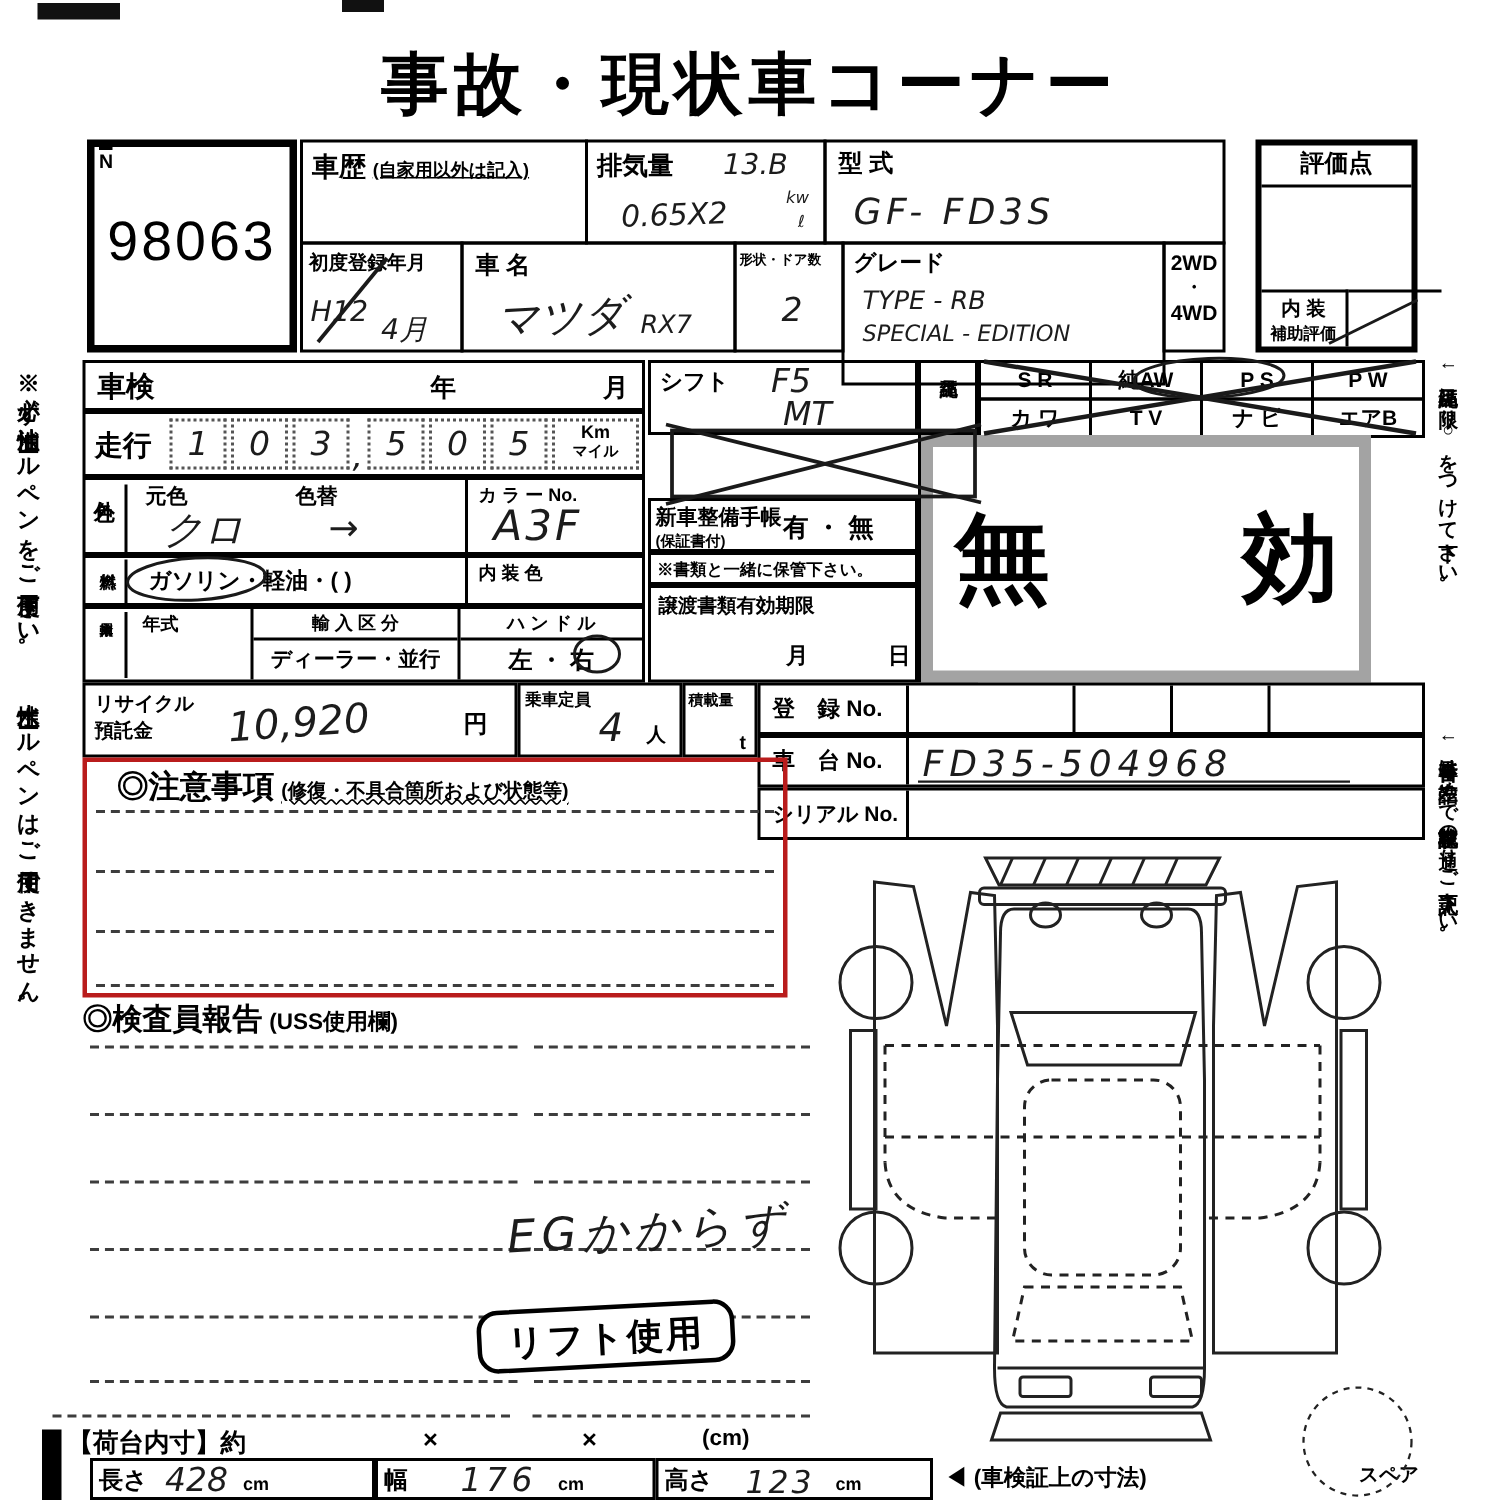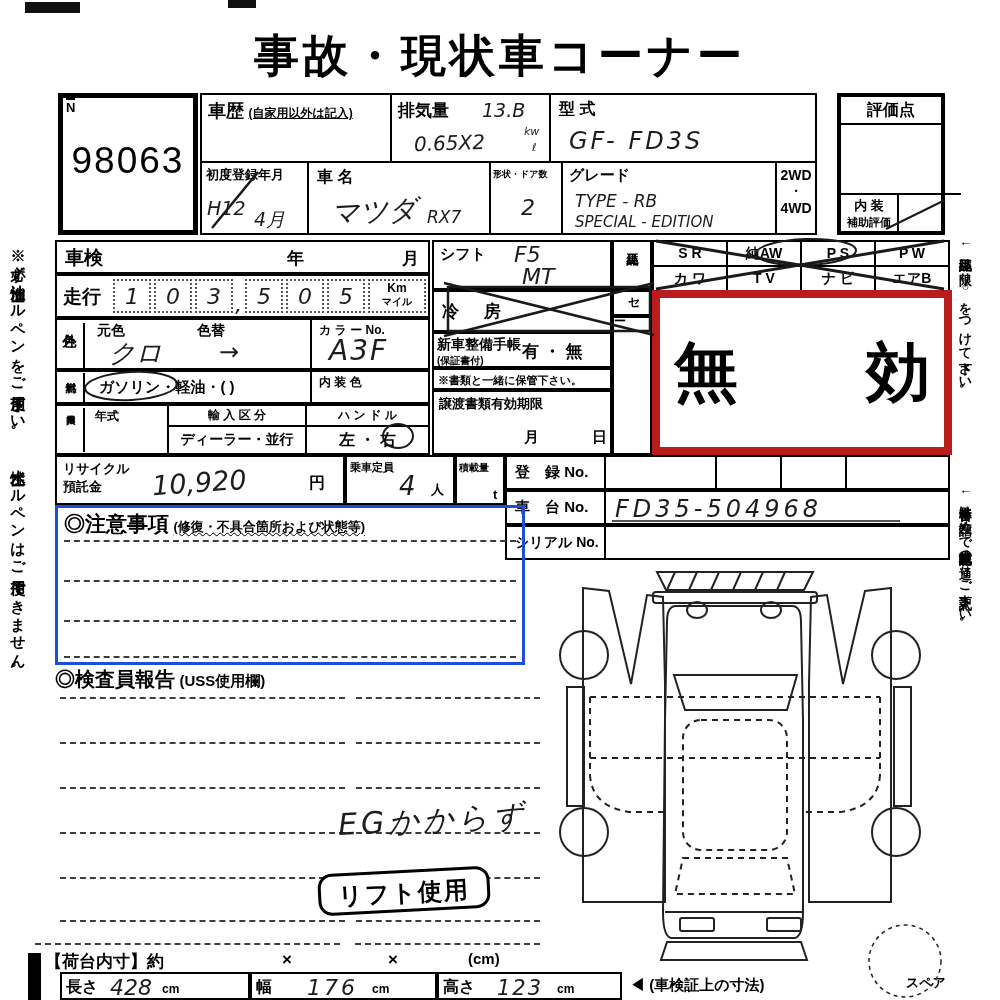--- a/index.html
+++ b/index.html
@@ -1,20 +1,20 @@
 <!DOCTYPE html>
 <html><head>
 <meta charset="utf-8">
 <style>
   html,body{margin:0;padding:0;background:#fff;}
   .page{position:relative;width:1000px;height:1000px;background:#fff;overflow:hidden;
         font-family:"Liberation Sans",sans-serif;color:#000;}
   .ab{position:absolute;box-sizing:border-box;}
   .bd{border:2px solid #000;}
-  .bd3{border:3px solid #1d4ed8;}
+  .bd3{border:3px solid #b91c1c;padding-left:14px;}
   .lbl{font-weight:bold;}
   .hw{font-family:"DejaVu Sans",sans-serif;font-style:italic;color:#1c1c1c;white-space:nowrap;}
   .vt{writing-mode:vertical-rl;text-orientation:upright;font-weight:bold;}
   .dashline{border-top:2px dashed #3d3d3d;height:0;}
   .dotbox{border:2px dotted #555;box-sizing:border-box;text-align:center;}
   .celllabel{font-weight:bold;white-space:nowrap;}
   svg{display:block;}
 </style>
 </head>
 <body>
@@ -60,21 +60,21 @@
   </div>
   <div class="ab bd" style="left:307px;top:161px;width:184px;height:74px;">
     <span class="celllabel" style="font-size:16px;margin:4px 0 0 8px;display:inline-block;">車 名</span>
     <span class="ab hw" style="left:22px;top:30px;font-size:28px;transform:rotate(-3deg);">マツダ</span>
     <span class="ab hw" style="left:118px;top:44px;font-size:17px;">RX7</span>
   </div>
   <div class="ab bd" style="left:489px;top:161px;width:74px;height:74px;">
     <span class="celllabel" style="font-size:9px;margin:3px 0 0 2px;display:inline-block;">形状・ドア数</span>
     <span class="ab hw" style="left:30px;top:32px;font-size:22px;">2</span>
   </div>
-  <div class="ab bd" style="left:561px;top:161px;width:216px;height:74px;">
+  <div class="ab bd" style="left:561px;top:161px;width:216px;height:96px;">
     <span class="celllabel" style="font-size:15px;margin:3px 0 0 6px;display:inline-block;">グレード</span>
     <span class="ab hw" style="left:12px;top:28px;font-size:17px;">TYPE - RB</span>
     <span class="ab hw" style="left:12px;top:50px;font-size:15px;">SPECIAL - EDITION</span>
   </div>
   <div class="ab bd" style="left:775px;top:161px;width:42px;height:74px;text-align:center;">
     <div class="lbl" style="font-size:14px;margin-top:4px;">2WD</div>
     <div class="lbl" style="font-size:12px;">・</div>
     <div class="lbl" style="font-size:14px;">4WD</div>
   </div>
 
@@ -142,23 +142,20 @@
         <span>右</span>
       </div>
     </div>
   </div>
 
   <div class="ab bd" style="left:432px;top:240px;width:180px;height:50px;">
     <span class="celllabel" style="font-size:15px;margin:3px 0 0 6px;display:inline-block;">シフト</span>
     <span class="ab hw" style="left:80px;top:0px;font-size:22px;">F5</span>
     <span class="ab hw" style="left:88px;top:22px;font-size:22px;">MT</span>
   </div>
-  <div class="ab bd" style="left:432px;top:290px;width:180px;height:42px;">
-    <span class="celllabel" style="font-size:17px;margin:8px 0 0 8px;display:inline-block;letter-spacing:10px;">冷 房</span>
-  </div>
   <div class="ab bd" style="left:432px;top:332px;width:180px;height:36px;">
     <div class="ab" style="left:3px;top:2px;">
       <div class="lbl" style="font-size:14px;">新車整備手帳</div>
       <div class="lbl" style="font-size:10px;">(保証書付)</div>
     </div>
     <span class="ab lbl" style="left:88px;top:6px;font-size:17px;">有 ・ 無</span>
   </div>
   <div class="ab bd" style="left:432px;top:368px;width:180px;height:22px;">
     <span class="lbl" style="font-size:11px;margin-left:4px;line-height:18px;">※書類と一緒に保管下さい。</span>
   </div>
@@ -180,21 +177,21 @@
     <div class="ab bd lbl" style="left:0;top:0;width:76px;height:27px;font-size:14px;text-align:center;line-height:23px;">S R</div>
     <div class="ab bd lbl" style="left:74px;top:0;width:76px;height:27px;font-size:14px;text-align:center;line-height:23px;">純AW</div>
     <div class="ab bd lbl" style="left:148px;top:0;width:76px;height:27px;font-size:14px;text-align:center;line-height:23px;">P S</div>
     <div class="ab bd lbl" style="left:222px;top:0;width:76px;height:27px;font-size:14px;text-align:center;line-height:23px;">P W</div>
     <div class="ab bd lbl" style="left:0;top:25px;width:76px;height:27px;font-size:14px;text-align:center;line-height:23px;">カ ワ</div>
     <div class="ab bd lbl" style="left:74px;top:25px;width:76px;height:27px;font-size:14px;text-align:center;line-height:23px;">T V</div>
     <div class="ab bd lbl" style="left:148px;top:25px;width:76px;height:27px;font-size:14px;text-align:center;line-height:23px;">ナ ビ</div>
     <div class="ab bd lbl" style="left:222px;top:25px;width:76px;height:27px;font-size:14px;text-align:center;line-height:23px;">エアB</div>
   </div>
 
-  <div class="ab" style="left:652px;top:290px;width:300px;height:165px;border:8px solid #b91c1c;background:#fff;">
+  <div class="ab" style="left:614px;top:290px;width:300px;height:165px;border:8px solid #a3a3a3;background:#fff;">
     <div style="font-size:64px;font-weight:bold;text-align:center;line-height:148px;">無　　効</div>
   </div>
 
   <div class="ab bd" style="left:55px;top:455px;width:290px;height:50px;">
     <div class="ab" style="left:6px;top:3px;">
       <div class="lbl" style="font-size:13px;">リサイクル</div>
       <div class="lbl" style="font-size:13px;">預託金</div>
     </div>
     <span class="ab hw" style="left:95px;top:10px;font-size:27px;transform:rotate(-4deg);">10,920</span>
     <span class="ab lbl" style="left:252px;top:16px;font-size:16px;">円</span>

